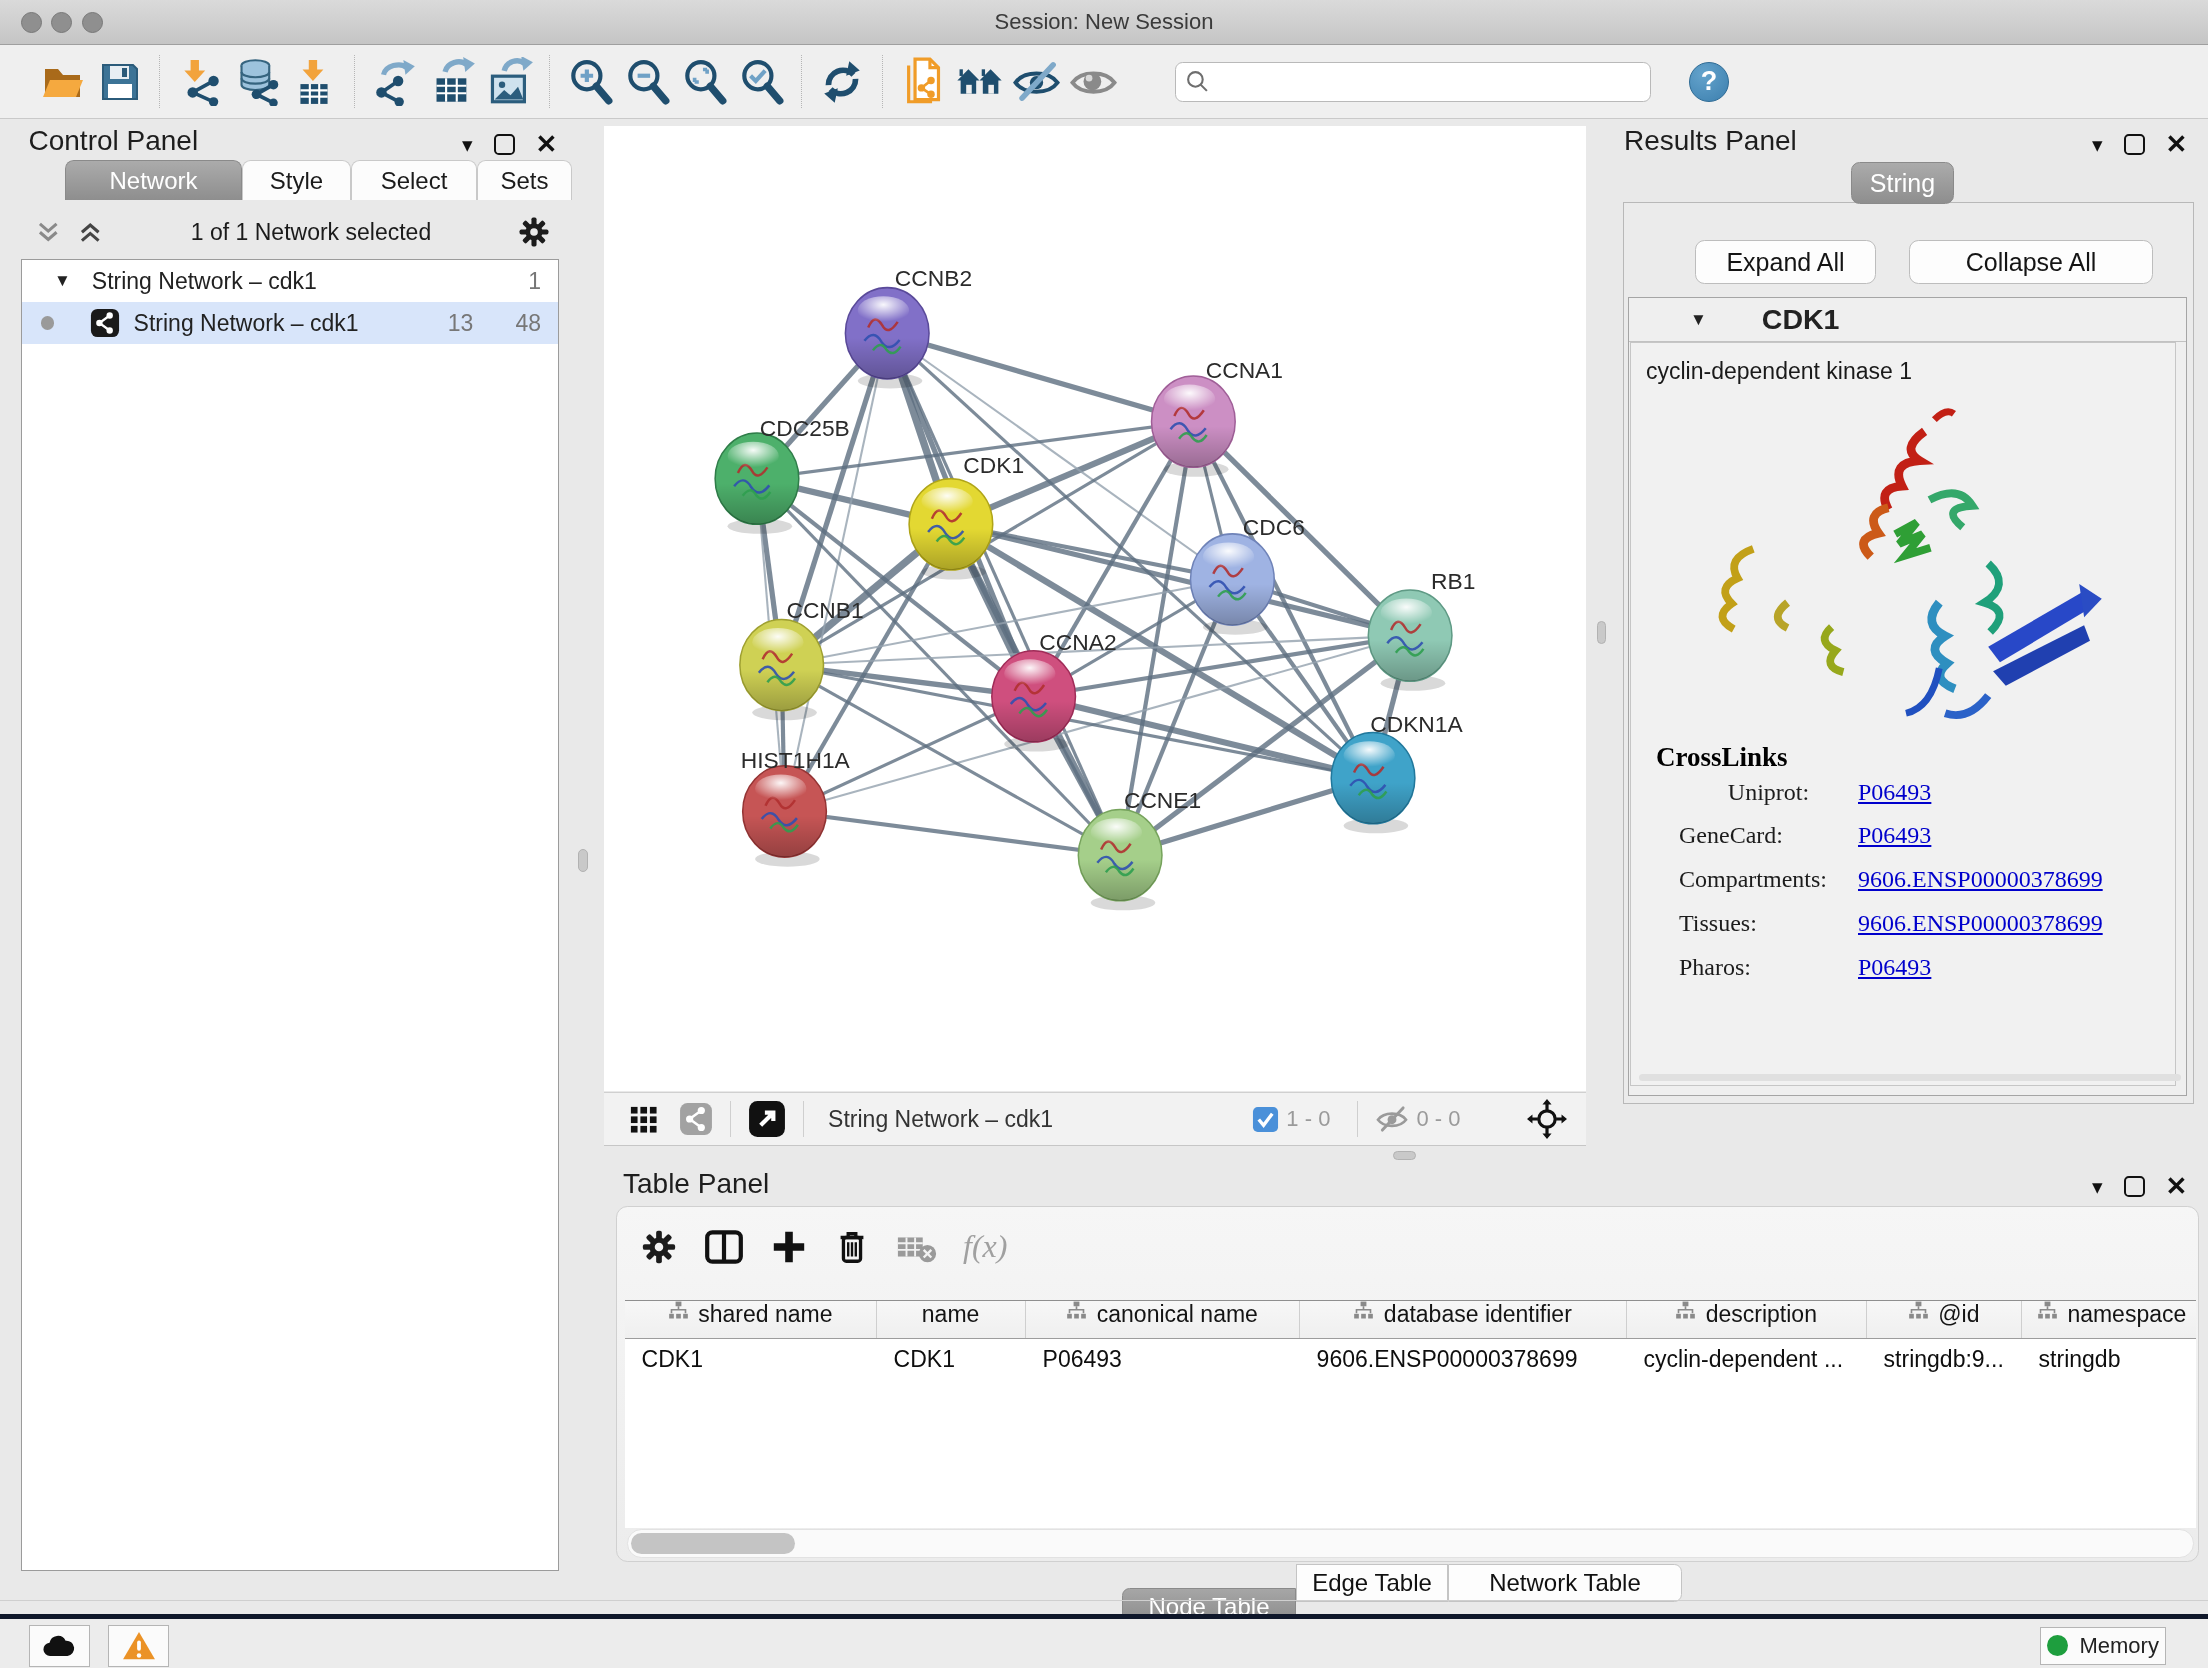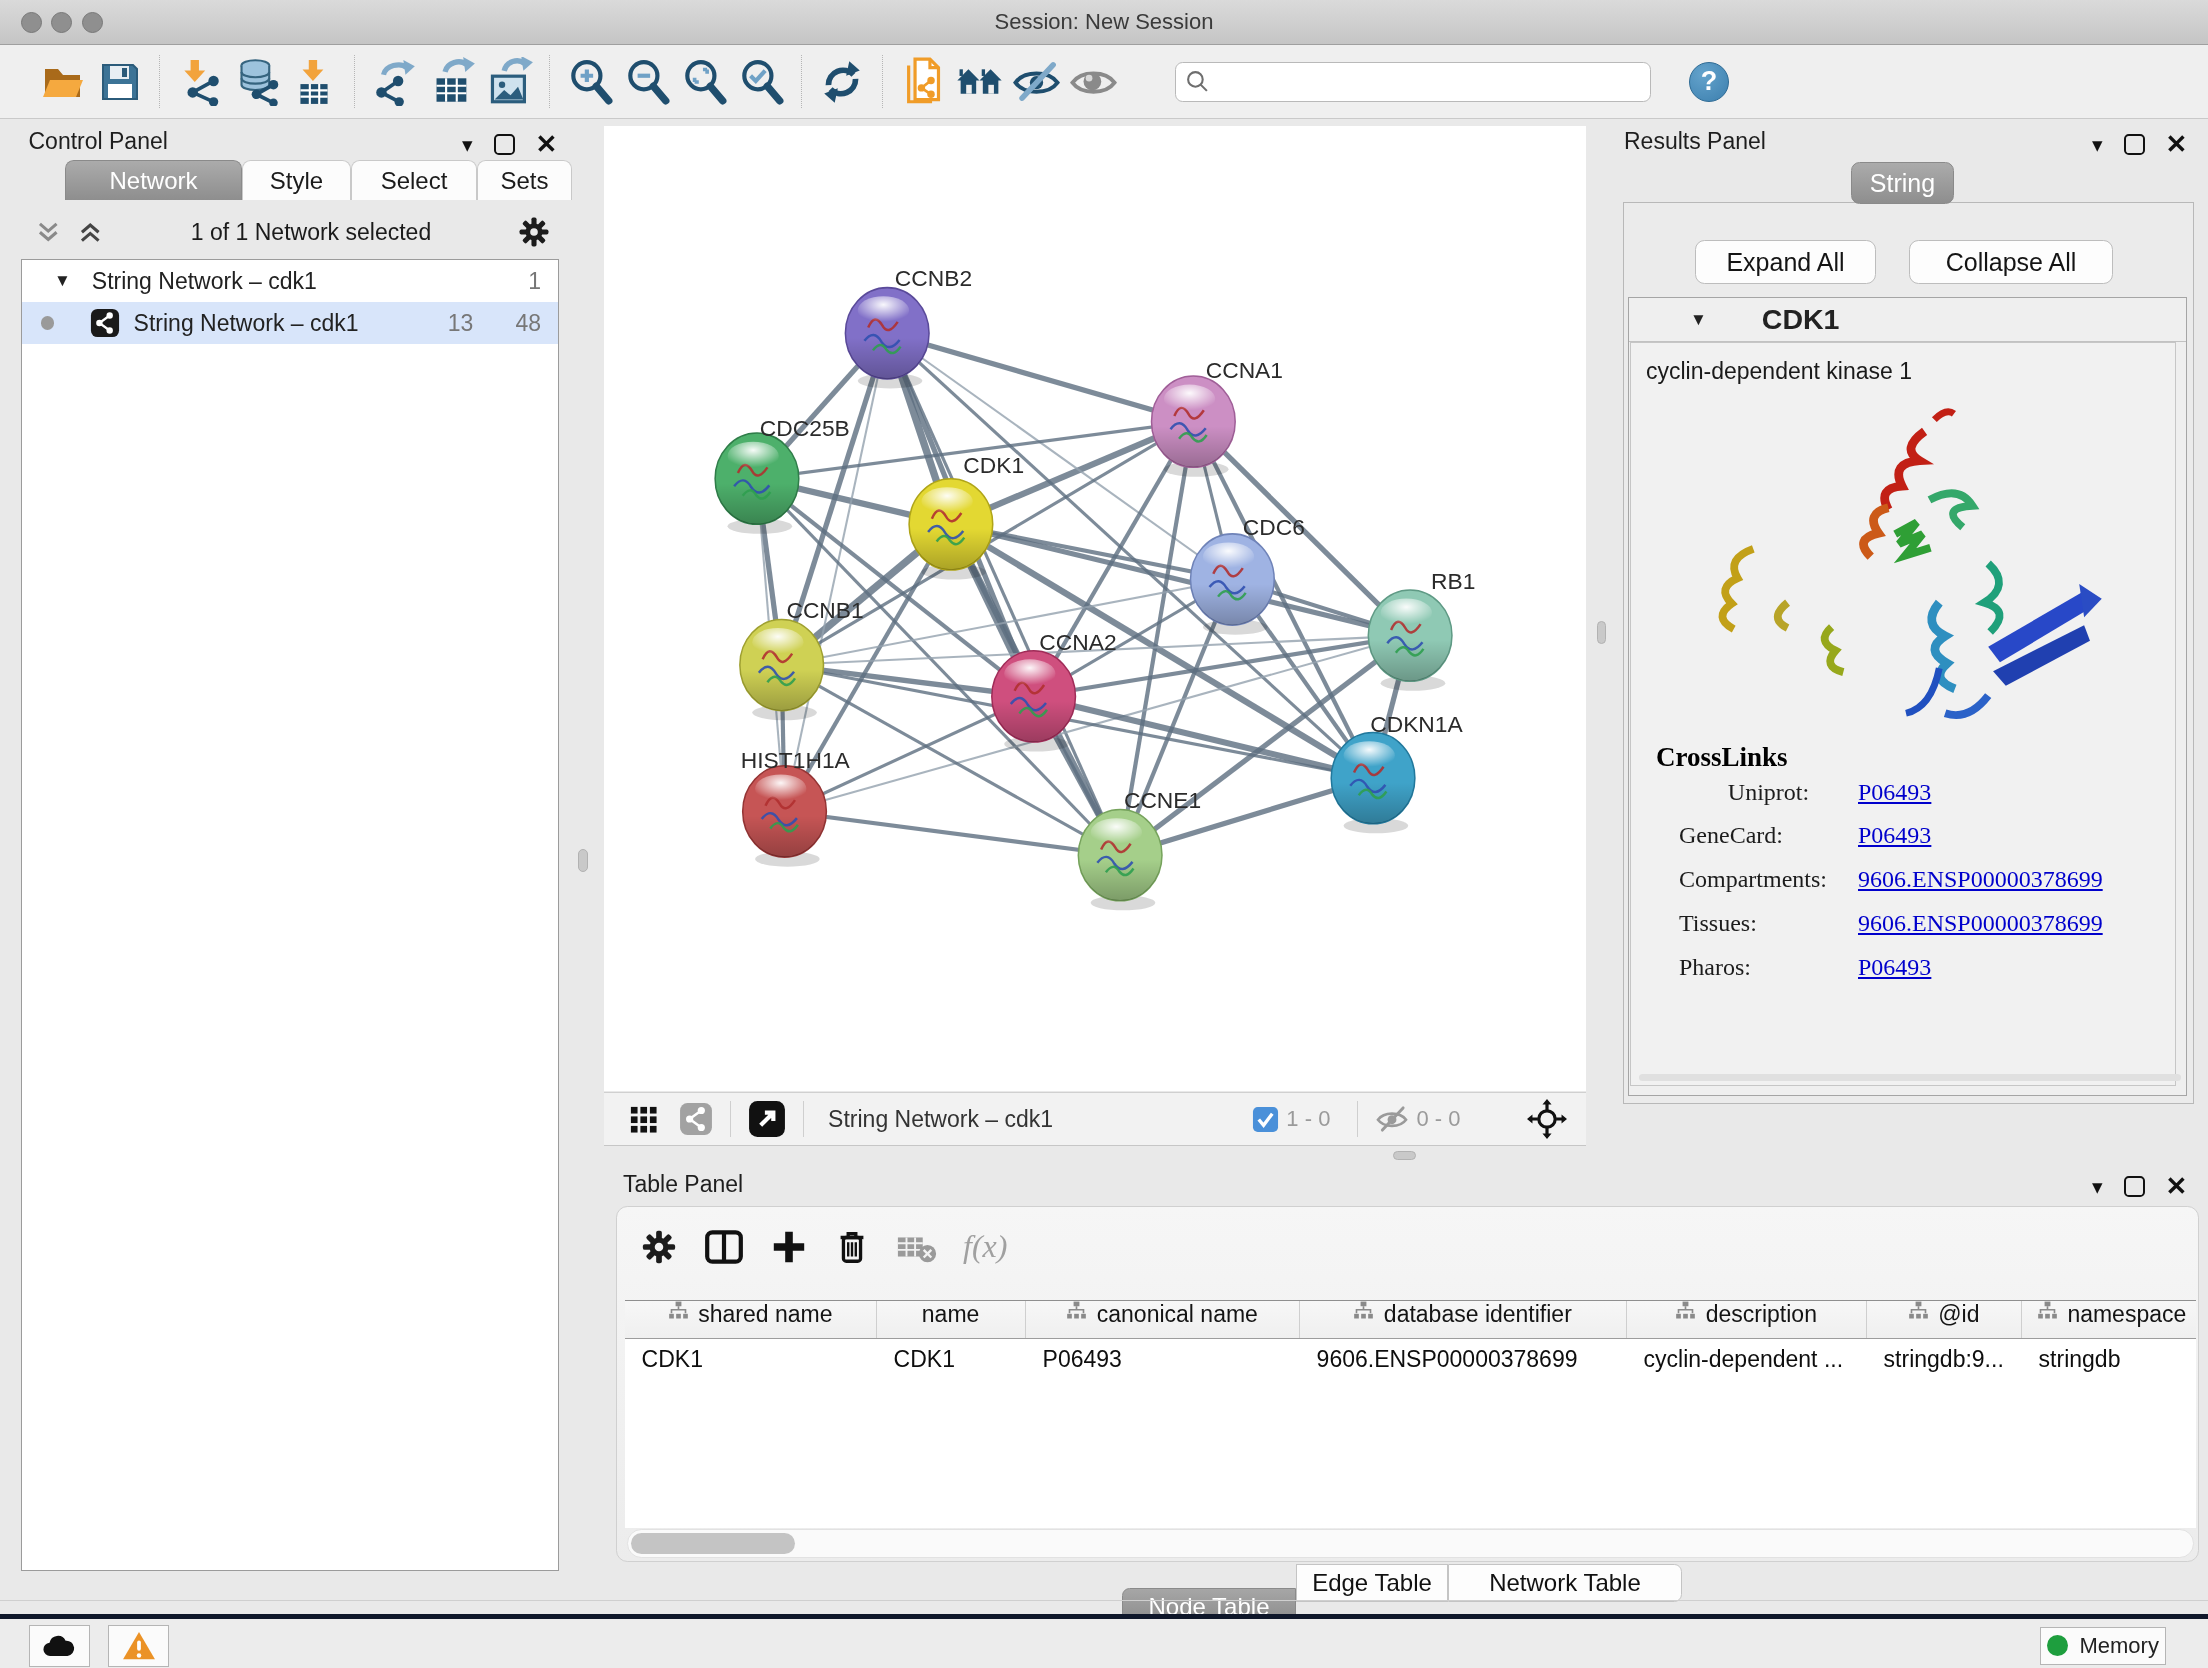--- a/index.html
+++ b/index.html
@@ -20,21 +20,21 @@
   .tbtn { width:57px; height:63px; display:flex; align-items:center; justify-content:center; flex:0 0 auto; }
   .tsep { width:1px; height:53px; border-left:1.9px dotted #b5b5b5; margin:0 11.4px; flex:0 0 auto; }
   #search-wrap { margin-left:53px; width:476px; height:40px; background:#fff; border:1px solid #b9b9b9;
     border-radius:7.6px; display:flex; align-items:center; padding:0 9.5px; }
   #search-input { border:none; outline:none; flex:1; font-size:21px; height:34px; background:transparent; }
   #help-btn { margin-left:38px; width:40px; height:40px; border-radius:50%;
     background:radial-gradient(circle at 35% 30%, #64a3cc, #3c7fae); border:1px solid #2d6a94;
     color:#fff; font-size:27px; font-weight:bold; display:flex; align-items:center; justify-content:center; }
 
   
-  .panel-head { position:absolute; height:38px; display:flex; align-items:center; font-size:23px; color:#1e1e1e; }
+  .panel-head { position:absolute; height:38px; display:flex; align-items:center; font-size:28px; color:#1e1e1e; }
   .head-btns { position:absolute; display:flex; align-items:center; gap:21px; }
   .hb-arrow { font-size:21px; color:#111; }
   .hb-float { width:21px; height:21px; border:2.9px solid #111; border-radius:4.8px; }
   .hb-close { font-size:26px; font-weight:bold; color:#111; }
 
   
   #cp-tabs { position:absolute; left:65px; top:160px; display:flex; }
   .seg { height:40px; display:flex; align-items:center; justify-content:center; font-size:24px;
     background:#fcfcfc; border:1px solid #c9c9c9; border-bottom:none; border-radius:8.6px 8.6px 0 0; color:#1b1b1b; }
   .seg.sel { background:linear-gradient(#ababab,#8e8e8e); color:#fff; border-color:#8a8a8a; }
@@ -573,21 +573,21 @@
   <span>Results Panel</span>
 </div>
 <div class="head-btns" style="left:2092px; top:129px">
   <span class="hb-arrow">▾</span>
   <span class="hb-float"></span>
   <span class="hb-close">✕</span>
 </div>
 <div id="rp-tab">String</div>
 <div id="rp-box"></div>
 <div class="rp-btn" style="left:1695px; top:240px; width:181px">Expand All</div>
-<div class="rp-btn" style="left:1909px; top:240px; width:204px">Collapse All</div>
+<div class="rp-btn" style="left:1909px; top:240px; width:244px">Collapse All</div>
 
 <div id="rp-section">
   <div id="rp-sec-head">
     <span style="margin-left:61px; font-size:17px">▼</span>
     <span id="rp-gene">CDK1</span>
   </div>
   <div id="rp-card">
     <div id="rp-desc">cyclin-dependent kinase 1</div>
     <svg id="rp-protein" width="514" height="323" viewBox="0 0 430 330">
       <path d="M245 18 q12 -12 20 -6" stroke="#c22015" stroke-width="7" fill="none"></path>

